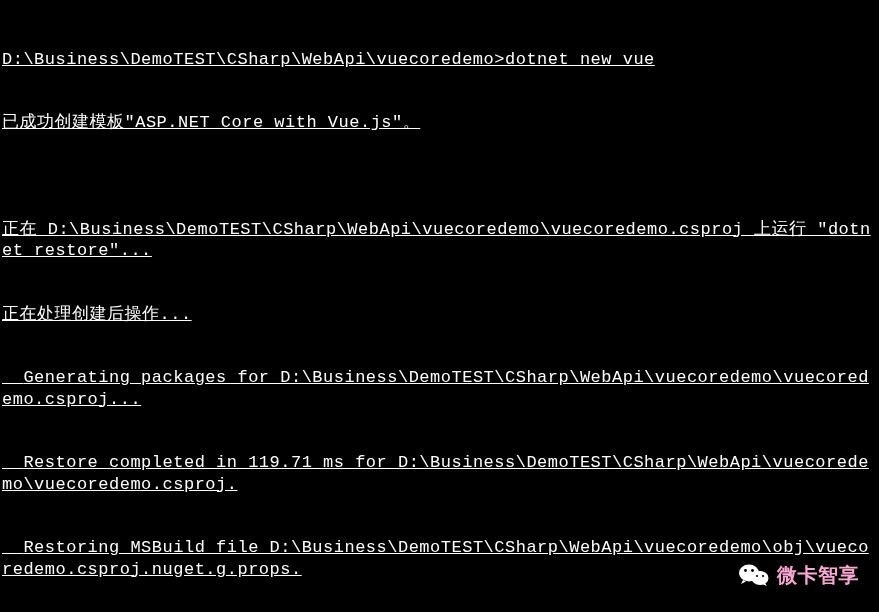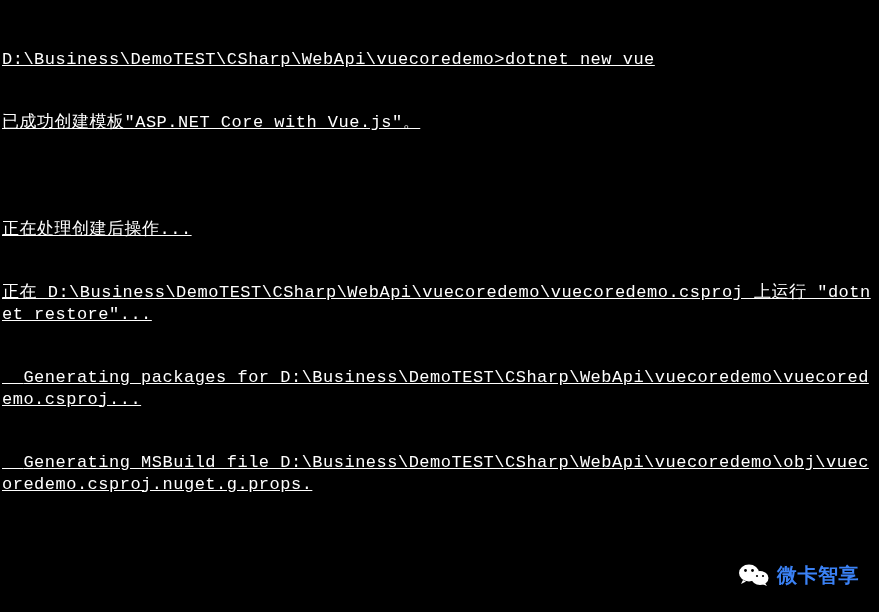--- a/index.html
+++ b/index.html
@@ -28,21 +28,21 @@
       display: block;
       text-decoration: underline;
     }
     .watermark {
       position: absolute;
       bottom: 24px;
       right: 20px;
       display: flex;
       align-items: center;
       gap: 8px;
-      color: #3b82f6;
+      color: #f9a8d4;
       font-family: 'Microsoft YaHei', sans-serif;
       font-size: 20px;
       font-weight: bold;
     }
     .wechat-icon {
       width: 30px;
       height: 26px;
       position: relative;
     }
     .wechat-icon svg {
@@ -50,24 +50,25 @@
       height: 100%;
     }
   </style>
 </head>
 <body>
 
 <div class="terminal">
   <span class="line">D:\Business\DemoTEST\CSharp\WebApi\vuecoredemo&gt;dotnet new vue</span>
   <span class="line">已成功创建模板"ASP.NET Core with Vue.js"。</span>
   <span class="line"></span>
+  <span class="line">正在 D:\Business\DemoTEST\CSharp\WebApi\vuecoredemo\vuecoredemo.csproj 上运行 "dotnet restore"...</span>
   <span class="line">正在处理创建后操作...</span>
-  <span class="line">正在 D:\Business\DemoTEST\CSharp\WebApi\vuecoredemo\vuecoredemo.csproj 上运行 "dotnet restore"...</span>
   <span class="line">  Generating packages for D:\Business\DemoTEST\CSharp\WebApi\vuecoredemo\vuecoredemo.csproj...</span>
-  <span class="line">  Generating MSBuild file D:\Business\DemoTEST\CSharp\WebApi\vuecoredemo\obj\vuecoredemo.csproj.nuget.g.props.</span>
+  <span class="line">  Restore completed in 119.71 ms for D:\Business\DemoTEST\CSharp\WebApi\vuecoredemo\vuecoredemo.csproj.</span>
+  <span class="line">  Restoring MSBuild file D:\Business\DemoTEST\CSharp\WebApi\vuecoredemo\obj\vuecoredemo.csproj.nuget.g.props.</span>
   
   
   <span class="line"></span>
   
   <span class="line"></span>
   
   <span class="line"></span>
   
   
   

